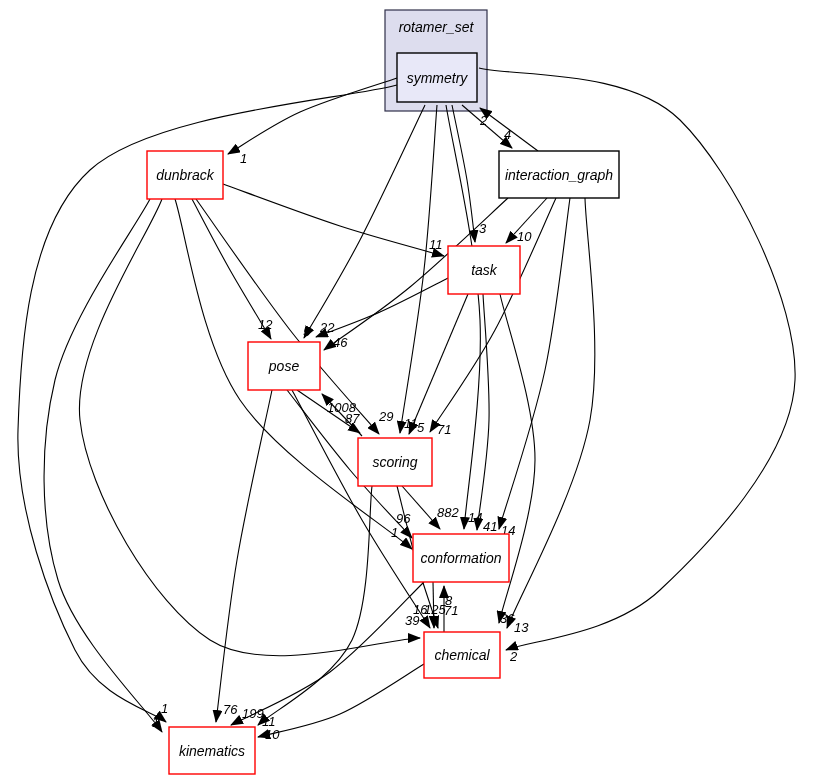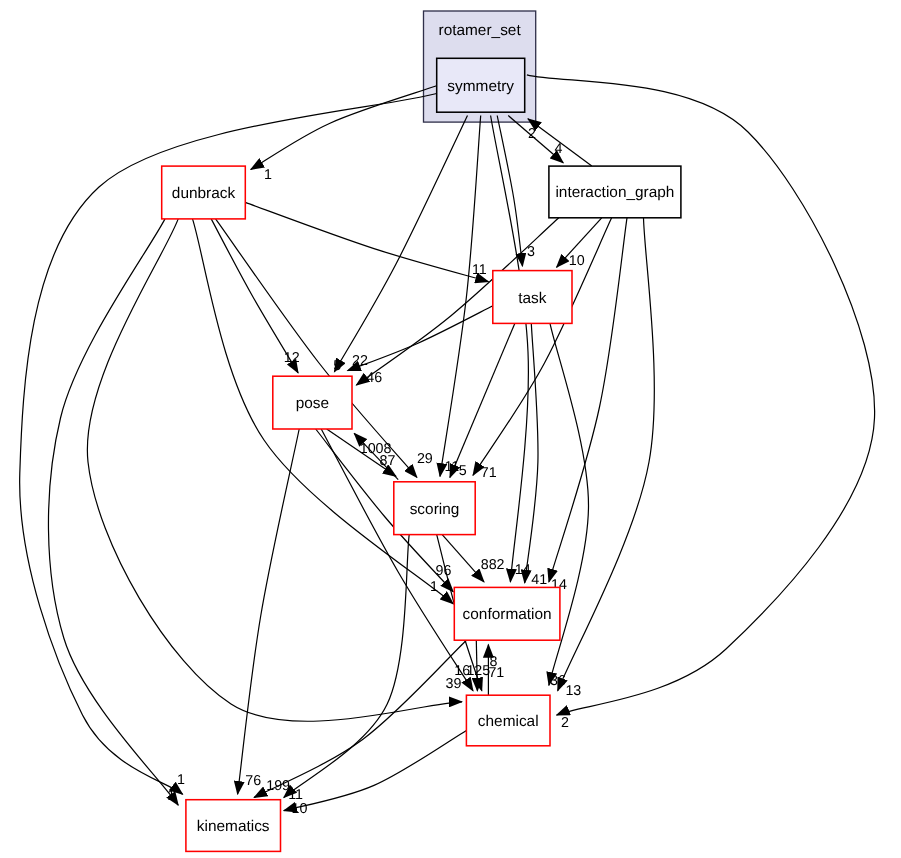--- a/index.html
+++ b/index.html
@@ -1,18 +1,18 @@
 <!DOCTYPE html>
 <html><head>
 <meta charset="utf-8">
 <title>Diagram</title>
 <style>
   html,body{margin:0;padding:0;background:#ffffff;}
   body{width:819px;height:780px;overflow:hidden;}
-  #stage{position:relative;width:819px;height:780px;}
+  #stage{position:relative;width:819px;height:780px;font-style:italic;}
   svg{display:block;}
   text{font-family:"Liberation Sans", sans-serif;fill:#000;}
   .node-label{font-size:14px;}
   .cluster-label{font-size:14px;}
   .edge-label{font-size:13px;}
 </style>
 </head>
 <body>
 
 <div id="stage">

